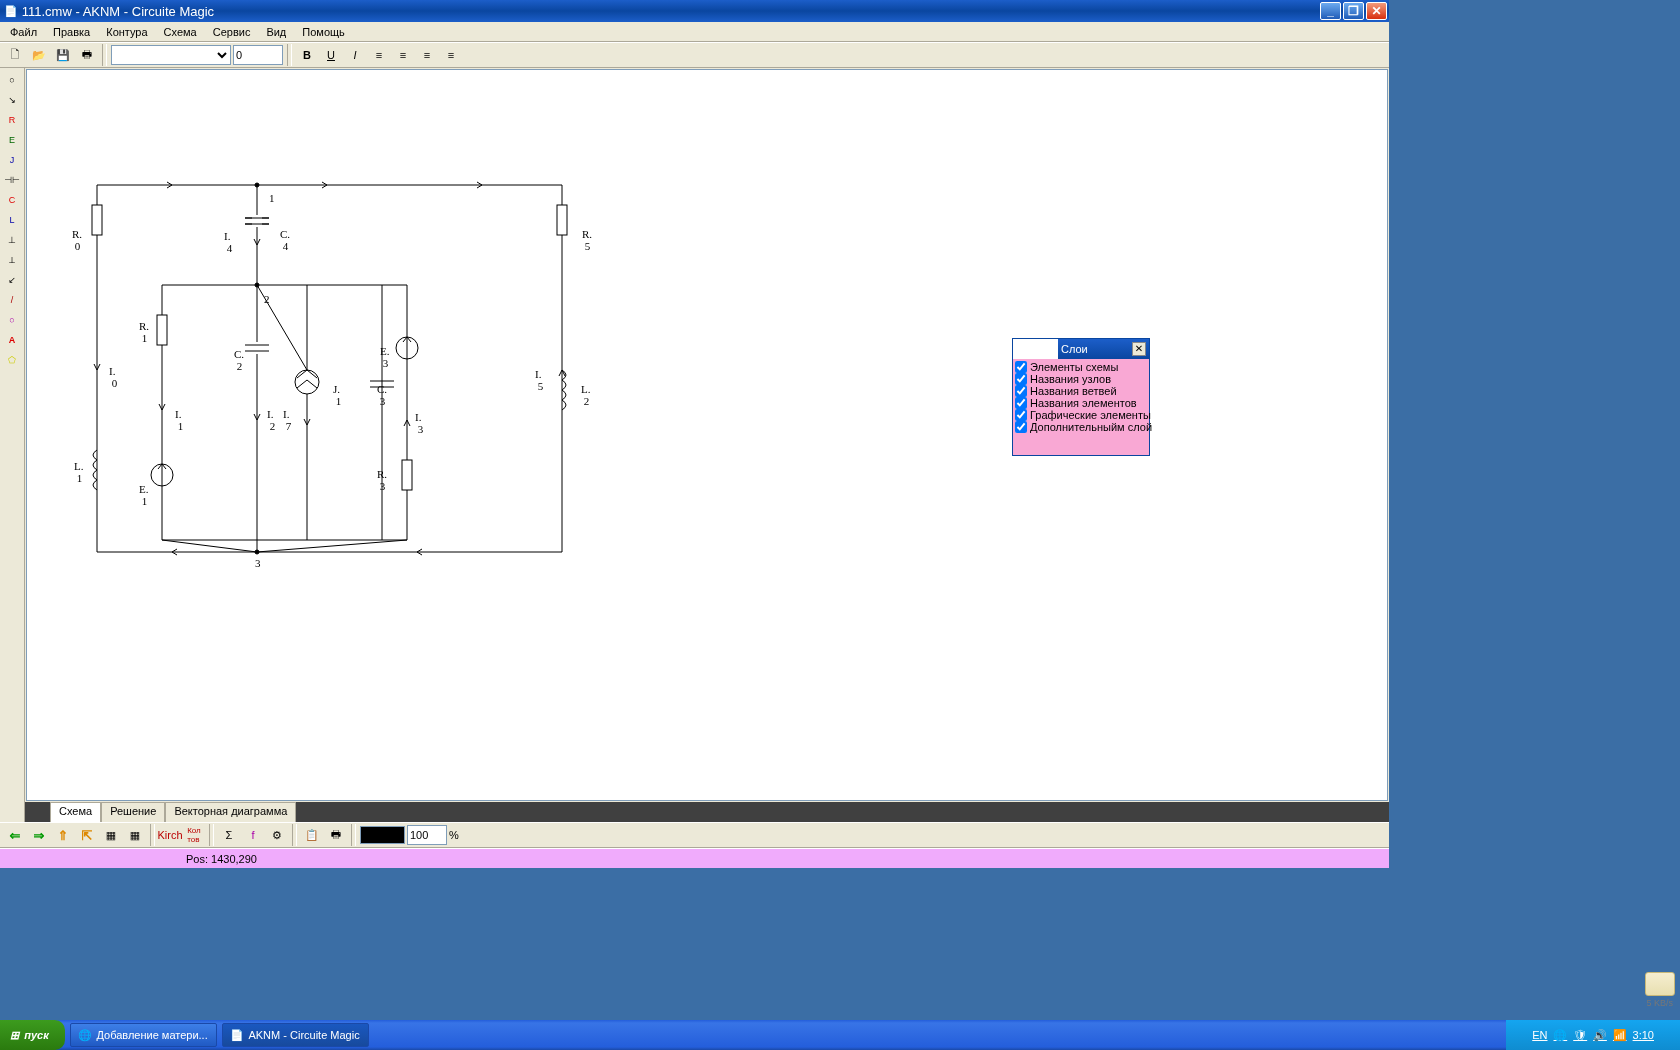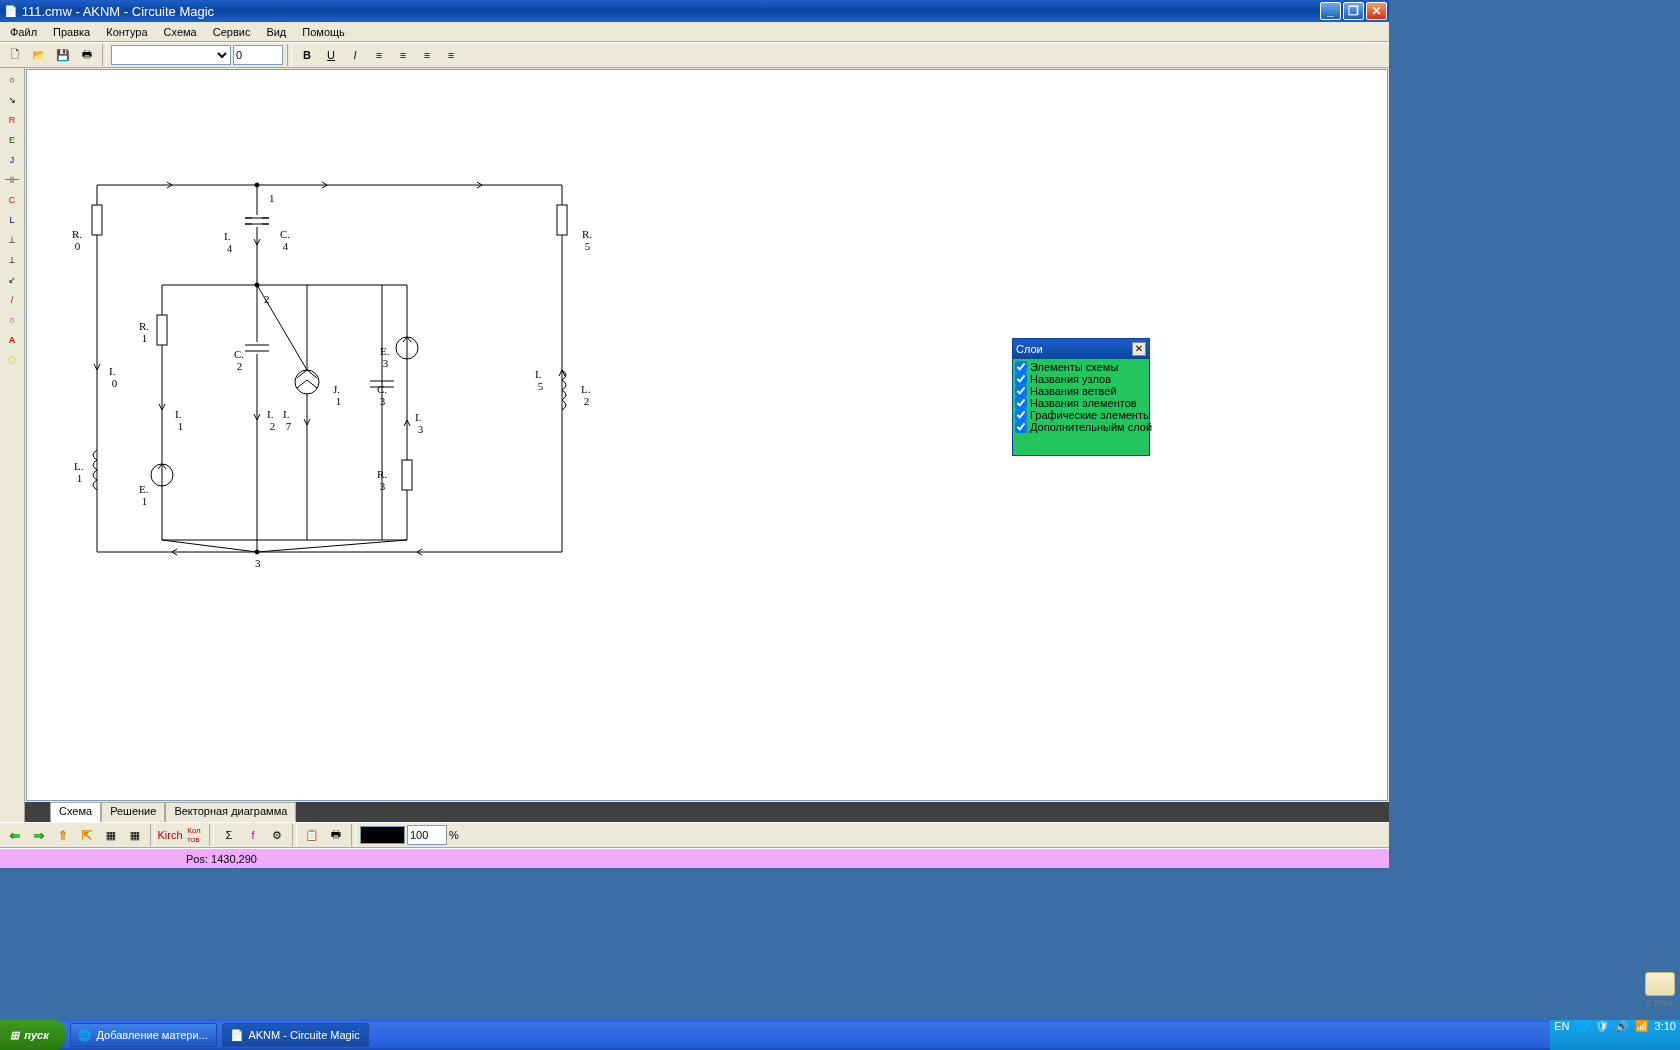--- a/index.html
+++ b/index.html
@@ -28,25 +28,25 @@
 .tabs { height:20px; display:flex; padding-left:25px; background:#404040; }
 .tab { padding:2px 8px; border:1px solid #aca899; border-bottom:none; background:#ece9d8; margin-right:0; position:relative; }
 .tab.active { background:#fff; z-index:2; }
 .bottom-toolbar { height:26px; background:#ece9d8; border-top:1px solid #fff; border-bottom:1px solid #aca899; display:flex; align-items:center; padding:2px 4px; gap:2px; }
 .statusbar { height:20px; background:#f0abfc; border-top:1px solid #fff; display:flex; align-items:center; padding:2px 6px; gap:120px; }
 .status-cell { font-size:11px; padding-left: 180px; }
 .taskbar { position:absolute; bottom:0; left:0; right:0; height:30px; background:linear-gradient(#245edb 0%,#3874e6 10%,#245edb 90%,#1a49a8 100%); display:flex; align-items:center; }
 .start { height:30px; background:linear-gradient(#3c9b1e,#2a7a0e); border-radius:0 10px 10px 0; padding:0 16px 0 10px; color:#fff; font-style:italic; font-weight:bold; font-size:15px; display:flex; align-items:center; gap:5px; }
 .task-item { height:24px; background:linear-gradient(#3d7fe8,#205ac4); border:1px solid #1a49a8; border-radius:2px; margin-left:5px; padding:0 8px; color:#fff; display:flex; align-items:center; gap:4px; max-width:160px; overflow:hidden; white-space:nowrap; font-size:11px; }
 .task-item.active { background:linear-gradient(#1a58c0,#174a9d); }
-.tray { margin-left:auto; background:linear-gradient(#14a5f0,#0f8cd0); height:30px; display:flex; padding:0 4px; color:#fff; gap:6px; font-size:11px; }
+.tray { margin-left:auto; background:linear-gradient(#14a5f0,#0f8cd0); height:30px; display:flex; align-items:center; padding:0 26px; color:#fff; gap:6px; font-size:11px;text-decoration:underline; }
 .layers-panel { position:absolute; left:985px; top:268px; width:138px; background:#fff; border:1px solid #0a46a0; }
-.layers-title { background:linear-gradient(#1c5ec9,#0a46a0); height:16px; color:#fff; font-size:11px; padding:10px 3px; display:flex; justify-content:space-between; align-items:center; }
+.layers-title { background:linear-gradient(#1c5ec9,#0a46a0); height:16px; color:#fff; font-size:11px; padding:10px 3px; display:flex; justify-content:space-between; align-items:center;margin-left:45px; }
 .lclose { width:14px; height:14px; background:#ece9d8; color:#000; text-align:center; line-height:12px; font-size:10px; border:1px solid #888; }
-.layers-body { padding:2px; font-size:10px; background:#22c55e; }
+.layers-body { padding:2px; font-size:10px; background:#f9a8d4; }
 .layers-body label { display:flex; align-items:center; gap:3px; padding:0px 0; white-space:nowrap; }
 .layers-body input { width:12px; height:12px; }
 .circuit-label { position:absolute; font-family:'Times New Roman',serif; font-size:11px; color:#000; }
 .color-swatch { width:45px; height:18px; background:#000; border:1px solid #7f9db9; }
 .nav-tool { font-size:13px; font-weight:bold; }
 .bottom-widget { position:absolute; right:5px; bottom:54px; width:30px; height:24px; background:linear-gradient(#f5eed0,#e8dfb0); border:1px solid #c8b878; border-radius:3px;}
 .net-widget { position:absolute; right:5px; bottom:32px; width:40px; height:20px; color:#777; font-size:9px; text-align:right; padding-right:2px;}
 svg.schematic { position:absolute; top:0; left:0; }
 </style>
 </head>

